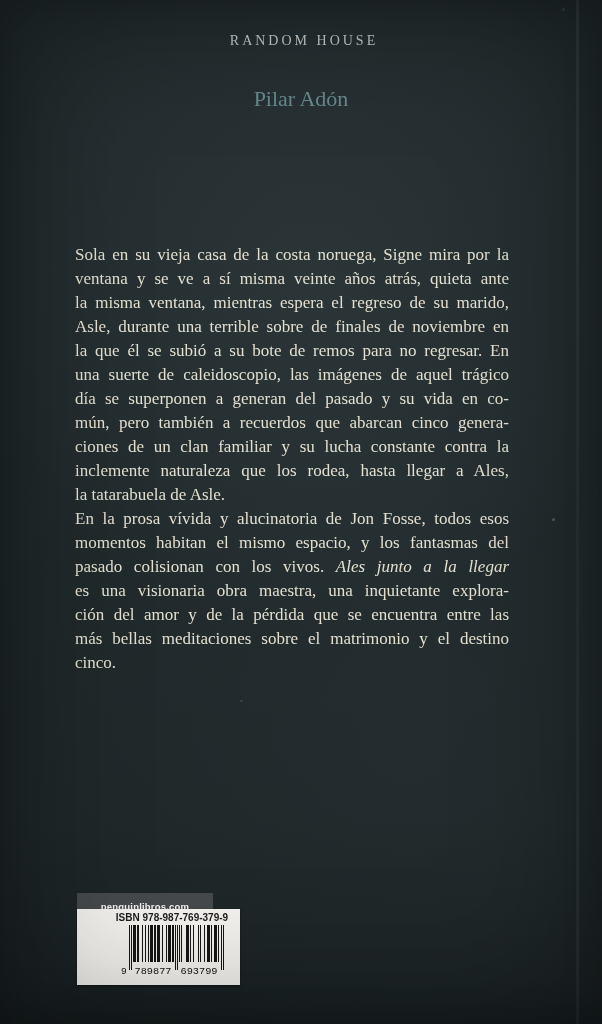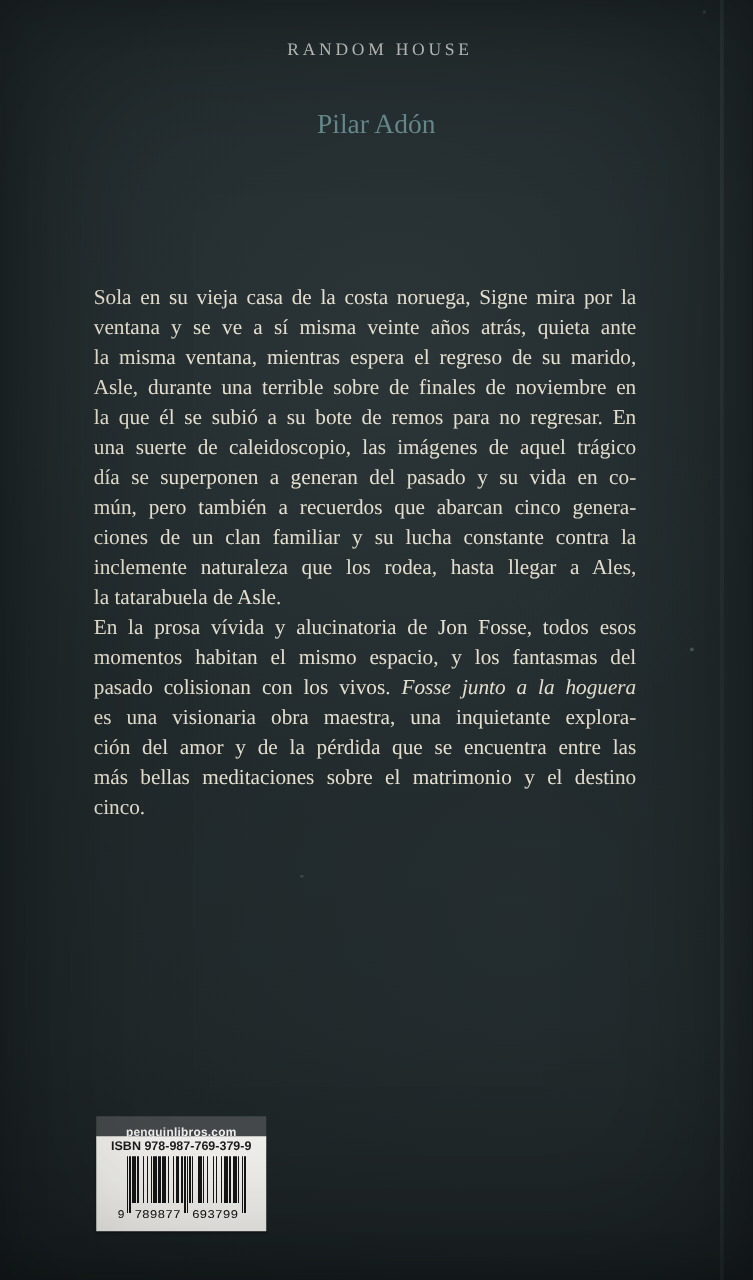--- a/index.html
+++ b/index.html
@@ -32,42 +32,42 @@
     text-align: center; color: #c7cac7;
     font-size: 14px; letter-spacing: 3px; padding-left: 3px;
     font-weight: 400;
   }
 
   .quote { position: absolute; left: 31px; top: 79px; width: 540px; text-align: center; }
   .qline { color: #6f9396; font-size: 25px; line-height: 33px; letter-spacing: 0.2px; }
   .attribution { color: #678a8d; font-size: 22px; line-height: 26px; margin-top: 7px; }
 
   .synopsis {
-    position: absolute; left: 75px; top: 226px; width: 434px;
+    position: absolute; left: 75px; top: 243px; width: 434px;
     color: #e5dfcf; font-size: 17px;
   }
   .para + .para { }
   .bline {
     line-height: 24px; height: 24px;
     text-align: justify; text-align-last: justify;
     white-space: normal;
   }
   .bline.last { text-align-last: left; }
   .it { font-style: italic; }
 
   .website-bar {
     position: absolute; left: 77px; top: 893px; width: 136px; height: 26px;
     background: #46494b; color: #f2f2f1;
     display: flex; align-items: center; justify-content: center;
     font-family: "Liberation Sans", sans-serif;
     font-weight: bold; font-size: 9.5px; letter-spacing: 0.2px;
   }
   .barcode-box {
     position: absolute; left: 77px; top: 909px; width: 136px; height: 76px;
-    background: #f2f1ed; box-shadow: 0 1px 2px rgba(0,0,0,0.4);
+    background: #f2f1ed; box-shadow: 0 1px 2px rgba(0,0,0,0.4); padding-left: 27px;
   }
   .isbn {
     padding-top: 3px; text-align: center; color: #1c1c1c;
     font-family: "Liberation Sans", sans-serif;
     font-weight: bold; font-size: 10px; letter-spacing: 0px;
     line-height: 12px;
   }
   .ean { display: block; margin: 1px auto 0 auto; width: 124px; height: 51px; }
   .ean rect { fill: #161616; }
   .ean text {
@@ -100,21 +100,21 @@
         <div class="bline">una suerte de caleidoscopio, las imágenes de aquel trágico</div>
         <div class="bline">día se superponen a generan del pasado y su vida en co-</div>
         <div class="bline">mún, pero también a recuerdos que abarcan cinco genera-</div>
         <div class="bline">ciones de un clan familiar y su lucha constante contra la</div>
         <div class="bline">inclemente naturaleza que los rodea, hasta llegar a Ales,</div>
         <div class="bline last">la tatarabuela de Asle.</div>
       </div>
       <div class="para">
         <div class="bline">En la prosa vívida y alucinatoria de Jon Fosse, todos esos</div>
         <div class="bline">momentos habitan el mismo espacio, y los fantasmas del</div>
-        <div class="bline"><span>pasado colisionan con los vivos. </span><span class="it">Fosse junto a la hoguera</span></div>
+        <div class="bline"><span>pasado colisionan con los vivos. </span><span class="it">Ales junto a la llegar</span></div>
         <div class="bline">es una visionaria obra maestra, una inquietante explora-</div>
         <div class="bline">ción del amor y de la pérdida que se encuentra entre las</div>
         <div class="bline">más bellas meditaciones sobre el matrimonio y el destino</div>
         <div class="bline last">cinco.</div>
       </div>
     </div>
 
   <div class="website-bar">
     <span>penguinlibros.com</span>
   </div>

